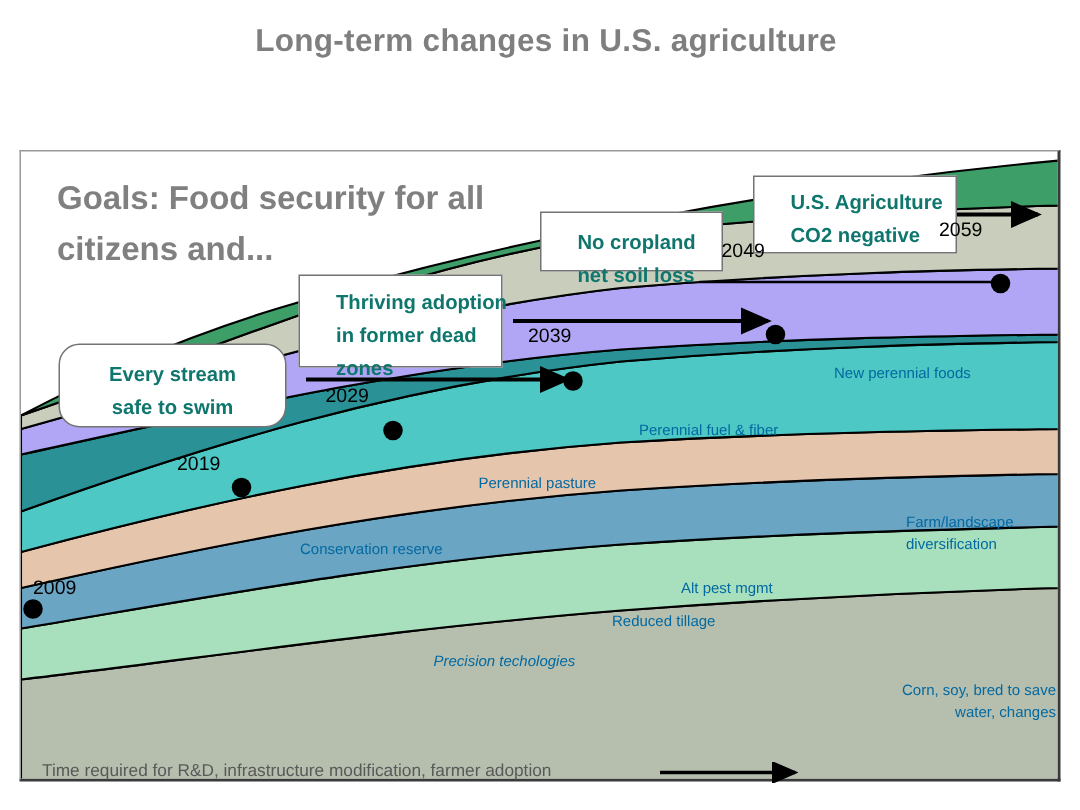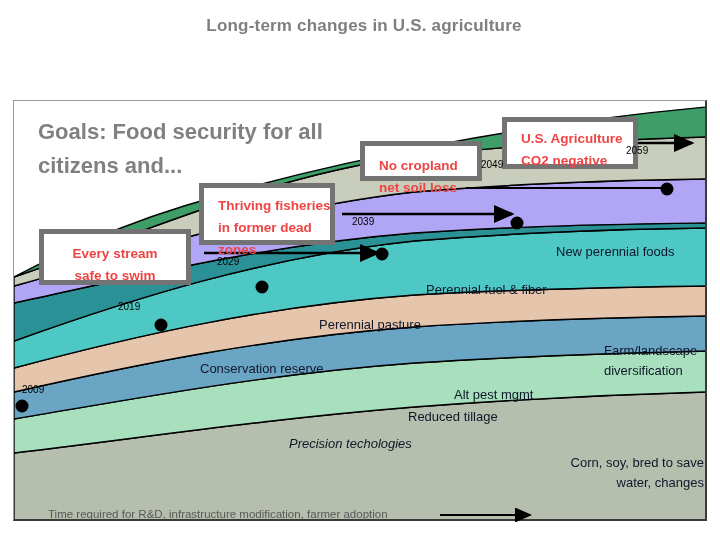--- a/index.html
+++ b/index.html
@@ -15,21 +15,21 @@
     font-family: "Liberation Sans", sans-serif;
   }
 
   
   #slide-title {
     position: absolute;
     left: 0;
     top: 16px;
     width: 668px;
     text-align: center;
-    font-size: 17px;
+    font-size: 21px;
     font-weight: bold;
     letter-spacing: 0.2px;
     color: #7f7f7f;
     white-space: nowrap;
     padding-left: 60px;
     box-sizing: border-box;
   }
 
   
   #figure-frame {
@@ -66,68 +66,69 @@
     font-weight: bold;
     color: #808080;
     line-height: 1.55;
   }
   #goals-heading div { white-space: nowrap; }
 
   
   .callout {
     position: absolute;
     background: #ffffff;
-    border: 5px solid #737373;
-    color: #ef4444;
+    border: 1px solid #737373;
+    color: #0f766e;
     font-size: 13.5px;
     font-weight: bold;
     line-height: 1.62;
     box-sizing: border-box;
-    padding: 6px 14px;
+    padding: 6px 24px;
   }
   .callout div { white-space: nowrap; }
 
   #callout-every-stream {
     left: 25px;  top: 128px; width: 152px; height: 56px;
     text-align: center;
     padding-top: 9px;
+    border-radius: 14px;
   }
   #callout-fisheries {
     left: 185px; top: 82px;  width: 136px; height: 62px;
     padding-top: 7px;
   }
   #callout-no-cropland {
     left: 346px; top: 40px;  width: 122px; height: 40px;
     padding-top: 9px;
   }
   #callout-co2 {
     left: 488px; top: 16px;  width: 136px; height: 52px;
     padding-top: 6px;
   }
 
   
   .year-label {
     position: absolute;
-    font-size: 10px;
+    font-size: 13px;
     color: #000000;
     font-family: "Liberation Sans", sans-serif;
     white-space: nowrap;
   }
   #year-2009 { left: 8px;   top: 283px; }
   #year-2019 { left: 104px; top: 200px; }
   #year-2029 { left: 203px; top: 155px; }
   #year-2039 { left: 338px; top: 115px; }
   #year-2049 { left: 467px; top: 58px;  }
   #year-2059 { left: 612px; top: 44px;  }
 
   
   .band-label {
     position: absolute;
-    font-size: 13px;
-    color: #0f172a;
+    font-size: 10px;
+    color: #0369a1;
     white-space: nowrap;
     line-height: 1.5;
   }
   #label-new-perennial-foods { left: 542px; top: 141px; }
   #label-perennial-fuel      { left: 412px; top: 179px; }
   #label-perennial-pasture   { left: 305px; top: 214px; }
   #label-farm-landscape      { left: 590px; top: 240px; text-align: left; width: 120px; }
   #label-conservation        { left: 186px; top: 258px; }
   #label-alt-pest            { left: 440px; top: 284px; }
   #label-reduced-tillage     { left: 394px; top: 306px; }
@@ -135,21 +136,20 @@
   #label-corn-soy            { left: 540px; top: 352px; text-align: right; width: 150px; }
 
   
   #bottom-caption {
     position: absolute;
     left: 28px;
     top: 508px;
     font-size: 11.5px;
     color: #595959;
     white-space: nowrap;
-    margin-left: 20px;
   }
   #bottom-caption-arrow {
     position: absolute;
     left: 440px;
     top: 508px;
     width: 100px;
     height: 14px;
   }
 </style>
 </head>
@@ -215,21 +215,21 @@
     <div>Goals:  Food security for all</div>
     <div>citizens and...</div>
   </div>
 
   <div class="callout" id="callout-every-stream">
     <div>Every  stream</div>
     <div>safe to swim</div>
   </div>
 
   <div class="callout" id="callout-fisheries">
-    <div>Thriving  fisheries</div>
+    <div>Thriving  adoption</div>
     <div>in former dead</div>
     <div>zones</div>
   </div>
 
   <div class="callout" id="callout-no-cropland">
     <div>No cropland</div>
     <div>net soil loss</div>
   </div>
 
   <div class="callout" id="callout-co2">

